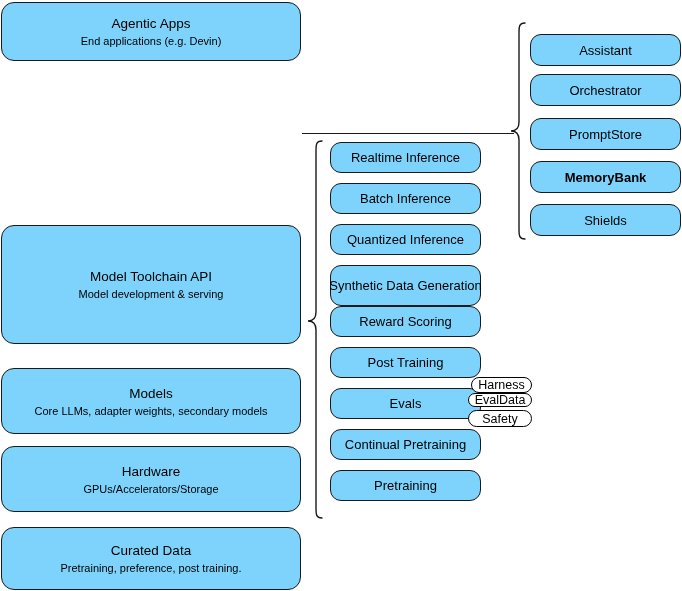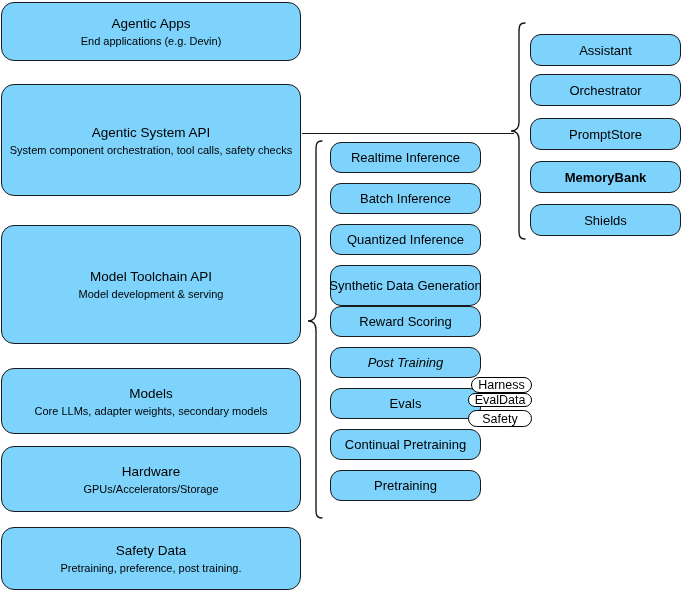--- a/index.html
+++ b/index.html
@@ -85,42 +85,38 @@
 </head>
 <body>
 
 <div id="canvas">
 
   <div class="node stack-node" style="left:1px; top:2px; width:300px; height:59px;">
     <div class="title">Agentic Apps</div>
     <div class="subtitle">End applications (e.g. Devin)</div>
   </div>
 
-  <div class="node stack-node" style="left:1px; top:84px; width:300px; height:112px;">
-    <div class="title">Agentic System API</div>
-    <div class="subtitle">System component orchestration, tool calls, safety checks</div>
-  </div>
 
   <div class="node stack-node" style="left:1px; top:225px; width:300px; height:119px;">
     <div class="title">Model Toolchain API</div>
     <div class="subtitle">Model development &amp; serving</div>
   </div>
 
   <div class="node stack-node" style="left:1px; top:368px; width:300px; height:66px;">
     <div class="title">Models</div>
     <div class="subtitle">Core LLMs, adapter weights, secondary models</div>
   </div>
 
   <div class="node stack-node" style="left:1px; top:446px; width:300px; height:66px;">
     <div class="title">Hardware</div>
     <div class="subtitle">GPUs/Accelerators/Storage</div>
   </div>
 
   <div class="node stack-node" style="left:1px; top:527px; width:300px; height:63px;">
-    <div class="title">Safety Data</div>
+    <div class="title">Curated Data</div>
     <div class="subtitle">Pretraining, preference, post training.</div>
   </div>
 
   <div class="connector" style="left:302px; top:133px; width:212px;"></div>
 
   <div class="brace" style="left:510px; top:22px; width:16px; height:218px;">
     <svg width="16" height="218" viewBox="0 0 16 218" fill="none">
       <path d="M15 1 C 9 1, 9 5, 9 10 L 9 100 C 9 106, 7 109, 1 109 C 7 109, 9 112, 9 118 L 9 208 C 9 213, 9 217, 15 217" stroke="#1a1a1a" stroke-width="1.4" fill="none" stroke-linecap="round"></path>
     </svg>
   </div>
@@ -155,21 +151,21 @@
   </div>
   <div class="node leaf-node" style="left:330px; top:224px; width:151px; height:31px;">
     <div class="title">Quantized Inference</div>
   </div>
   <div class="node leaf-node" style="left:330px; top:265px; width:151px; height:41px;">
     <div class="title">Synthetic Data Generation</div>
   </div>
   <div class="node leaf-node" style="left:330px; top:306px; width:151px; height:31px;">
     <div class="title">Reward Scoring</div>
   </div>
-  <div class="node leaf-node" style="left:330px; top:347px; width:151px; height:31px;font-style:italic;">
+  <div class="node leaf-node" style="left:330px; top:347px; width:151px; height:31px;">
     <div class="title">Post Training</div>
   </div>
   <div class="node leaf-node" style="left:330px; top:388px; width:151px; height:31px;">
     <div class="title">Evals</div>
   </div>
   <div class="node leaf-node" style="left:330px; top:429px; width:151px; height:31px;">
     <div class="title">Continual Pretraining</div>
   </div>
   <div class="node leaf-node" style="left:330px; top:470px; width:151px; height:31px;">
     <div class="title">Pretraining</div>

